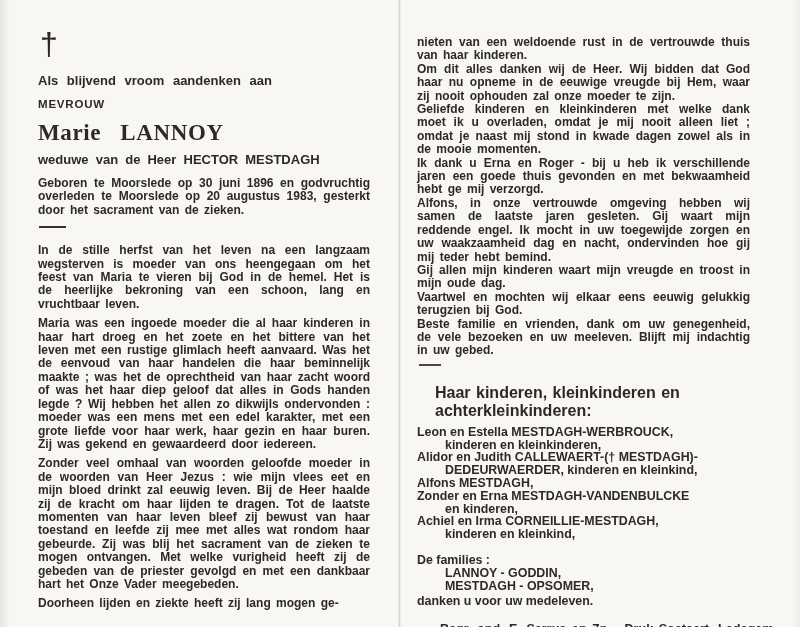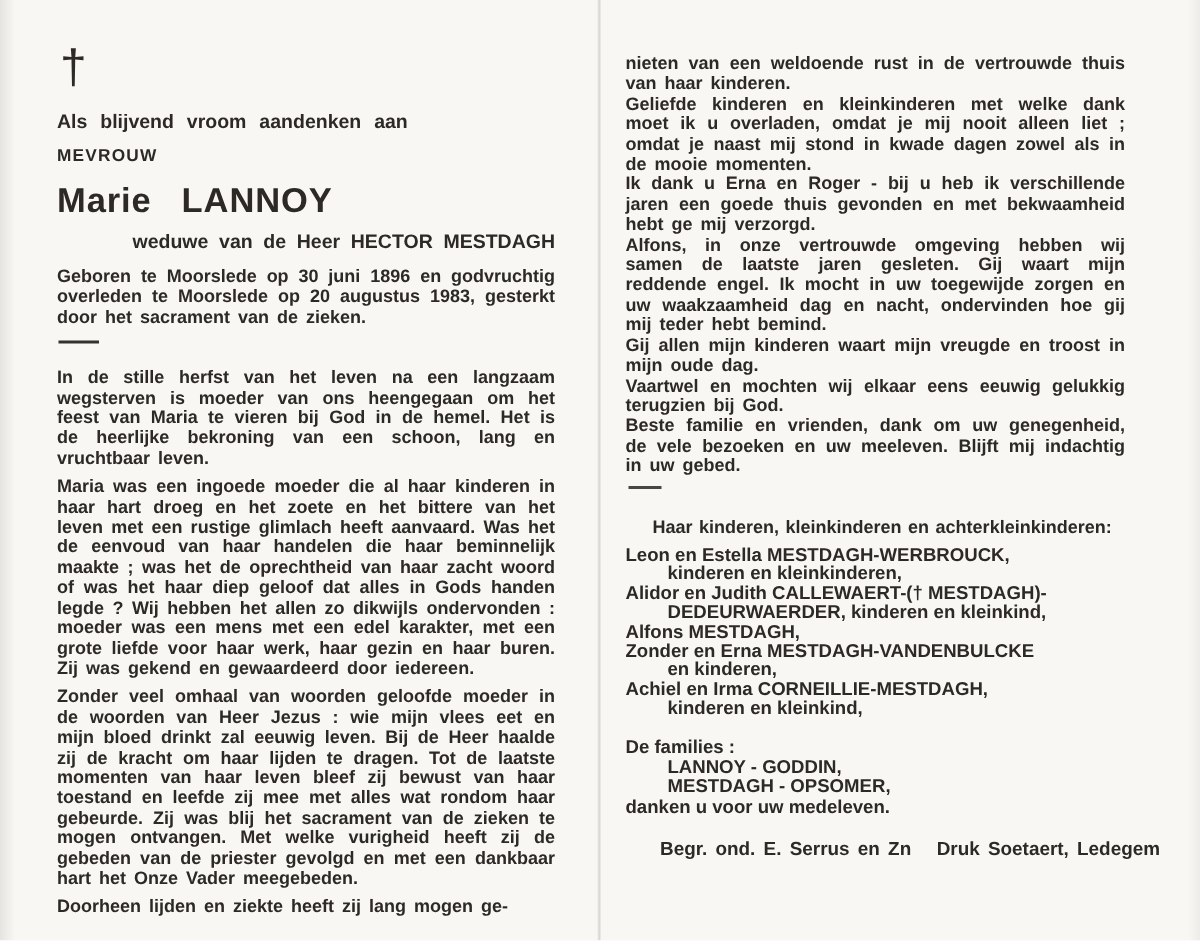--- a/index.html
+++ b/index.html
@@ -24,42 +24,42 @@
   .fold {
     position: absolute; left: 398px; top: 0; width: 3px; height: 100%;
     background: linear-gradient(90deg, rgba(0,0,0,0) 0%, rgba(0,0,0,0.14) 50%, rgba(0,0,0,0) 100%);
   }
   .col-left  { position: absolute; left: 38px;  top: 28px; width: 332px; }
   .col-right { position: absolute; left: 417px; top: 36px; width: 360px; }
 
   .cross { font-size: 32px; font-weight: 400; line-height: 1; margin: 0 0 13px 2px; }
   .intro { font-size: 13px; word-spacing: 5px; margin: 0 0 10px 0; }
   .honorific { font-size: 11.5px; letter-spacing: 0.8px; word-spacing: 2px; margin: 0 0 10px 0; }
-  .deceased-name { font-size: 23px; letter-spacing: 0.6px; word-spacing: 13px; margin: 0 0 6px 0; }
-  .widow-line { font-size: 13px; word-spacing: 3.5px; margin: 0 0 10px 0; text-align: right; }
+  .deceased-name { font-size: 23px; letter-spacing: 0.6px; word-spacing: 13px; margin: 0 0 6px 0; font-family: Liberation Serif, serif; }
+  .widow-line { font-size: 13px; word-spacing: 3.5px; margin: 0 0 10px 0; }
 
   .body-text {
     font-size: 12px; line-height: 13.4px;
     text-align: justify; word-spacing: 2px;
     margin: 0;
   }
   .col-right .body-text { width: 333px; }
   .rule {
     width: 27px; height: 2px; background: #35322e;
     margin: 9px 0 0 1px;
   }
   .left-paras { margin-top: 16px; }
   .left-paras .para-gap { margin-top: 6px; }
 
   .rule-small {
     width: 22px; height: 2px; background: #4a4742;
     margin: 6px 0 0 2px;
   }
   .family-section { margin-top: 18px; }
-  .family-heading { font-size: 12px; word-spacing: 1px; margin: 0 0 6px 0; padding-left: 18px; }
+  .family-heading { font-size: 16px; word-spacing: 1px; margin: 0 0 6px 0; padding-left: 18px; }
   .fam-line { font-size: 12.4px; line-height: 12.8px; }
   .indent { padding-left: 28px; }
   .families-block { margin-top: 13px; }
   .families-label { font-size: 12.4px; line-height: 13px; }
   .closing-line { text-align: left; font-size: 12.4px; line-height: 13px; margin-top: 2px; width: 333px; }
   .footer {
     margin-top: 14px;
     display: flex; gap: 17px;
     font-size: 12.6px; word-spacing: 2px; white-space: nowrap; padding-left: 23px;
   }
@@ -84,20 +84,21 @@
     <div class="left-paras">
       <p class="body-text">In de stille herfst van het leven na een langzaam wegsterven is moeder van ons heengegaan om het feest van Maria te vieren bij God in de hemel. Het is de heerlijke bekroning van een schoon, lang en vruchtbaar leven.</p>
       <p class="body-text para-gap">Maria was een ingoede moeder die al haar kinderen in haar hart droeg en het zoete en het bittere van het leven met een rustige glimlach heeft aanvaard. Was het de eenvoud van haar handelen die haar beminnelijk maakte ; was het de oprechtheid van haar zacht woord of was het haar diep geloof dat alles in Gods handen legde ? Wij hebben het allen zo dikwijls ondervonden : moeder was een mens met een edel karakter, met een grote liefde voor haar werk, haar gezin en haar buren. Zij was gekend en gewaardeerd door iedereen.</p>
       <p class="body-text para-gap">Zonder veel omhaal van woorden geloofde moeder in de woorden van Heer Jezus : wie mijn vlees eet en mijn bloed drinkt zal eeuwig leven. Bij de Heer haalde zij de kracht om haar lijden te dragen. Tot de laatste momenten van haar leven bleef zij bewust van haar toestand en leefde zij mee met alles wat rondom haar gebeurde. Zij was blij het sacrament van de zieken te mogen ontvangen. Met welke vurigheid heeft zij de gebeden van de priester gevolgd en met een dankbaar hart het Onze Vader meegebeden.</p>
       <p class="body-text para-gap">Doorheen lijden en ziekte heeft zij lang mogen ge-</p>
     </div>
   </div>
 
   <div class="col-right">
     <p class="body-text">nieten van een weldoende rust in de vertrouwde thuis van haar kinderen.</p>
+    <p class="body-text">Om dit alles danken wij de Heer. Wij bidden dat God haar nu opneme in de eeuwige vreugde bij Hem, waar zij nooit ophouden zal onze moeder te zijn.</p>
     <p class="body-text">Geliefde kinderen en kleinkinderen met welke dank moet ik u overladen, omdat je mij nooit alleen liet ; omdat je naast mij stond in kwade dagen zowel als in de mooie momenten.</p>
     <p class="body-text">Ik dank u Erna en Roger - bij u heb ik verschillende jaren een goede thuis gevonden en met bekwaamheid hebt ge mij verzorgd.</p>
     <p class="body-text">Alfons, in onze vertrouwde omgeving hebben wij samen de laatste jaren gesleten. Gij waart mijn reddende engel. Ik mocht in uw toegewijde zorgen en uw waakzaamheid dag en nacht, ondervinden hoe gij mij teder hebt bemind.</p>
     <p class="body-text">Gij allen mijn kinderen waart mijn vreugde en troost in mijn oude dag.</p>
     <p class="body-text">Vaartwel en mochten wij elkaar eens eeuwig gelukkig terugzien bij God.</p>
     <p class="body-text">Beste familie en vrienden, dank om uw genegenheid, de vele bezoeken en uw meeleven. Blijft mij indachtig in uw gebed.</p>
     <div class="rule-small"></div>
 
     <div class="family-section">
       <div class="family-heading">Haar kinderen, kleinkinderen en achterkleinkinderen:</div>

